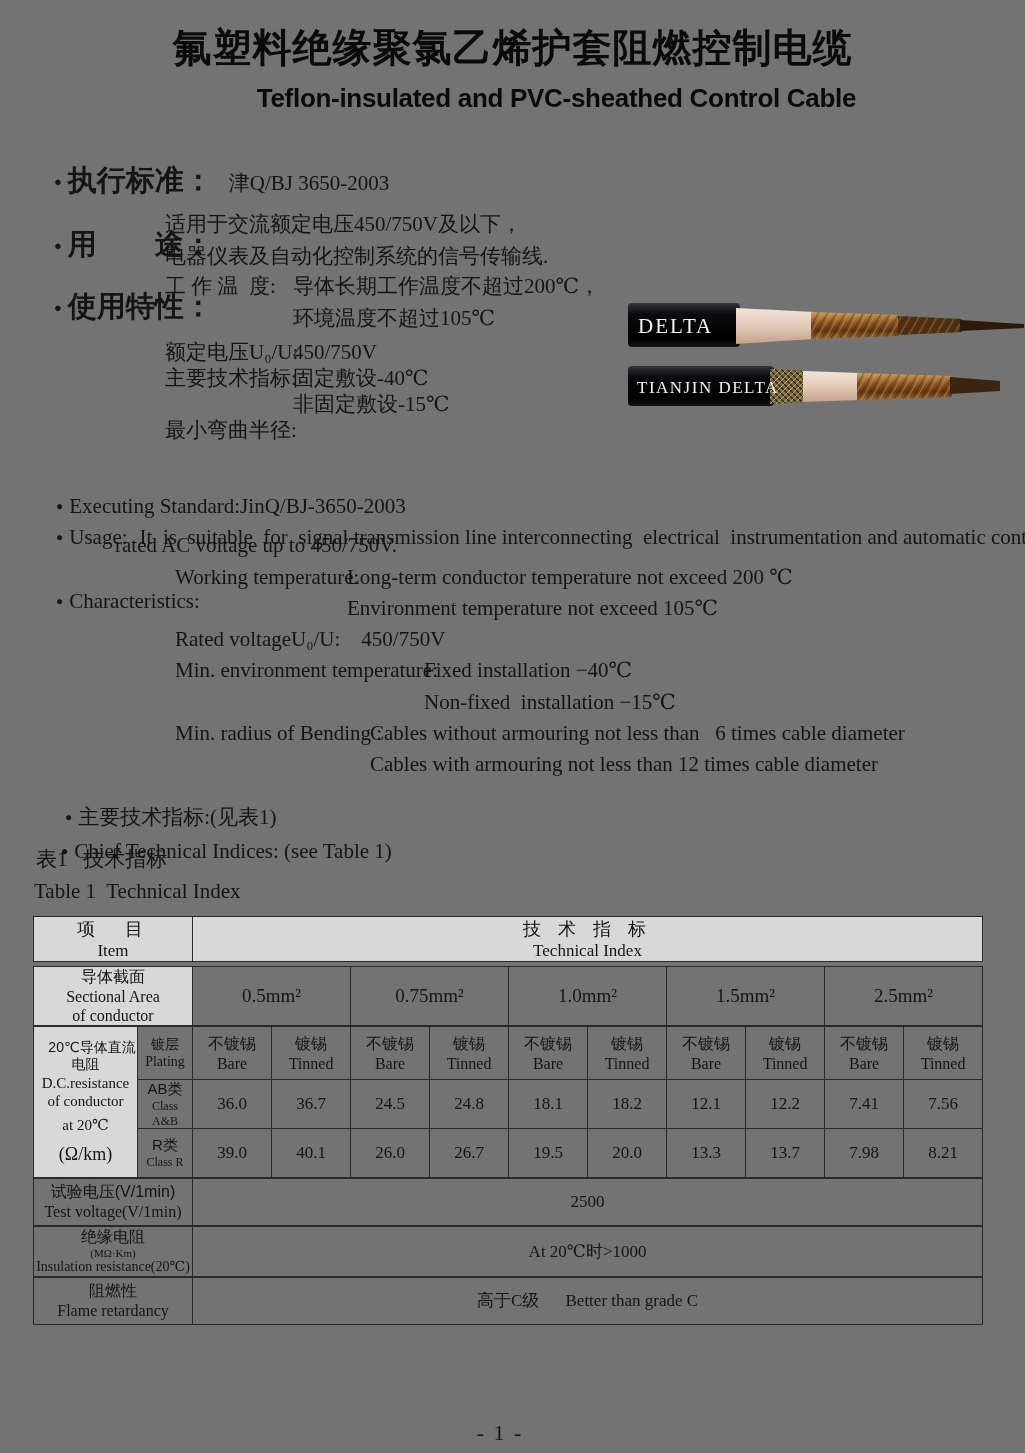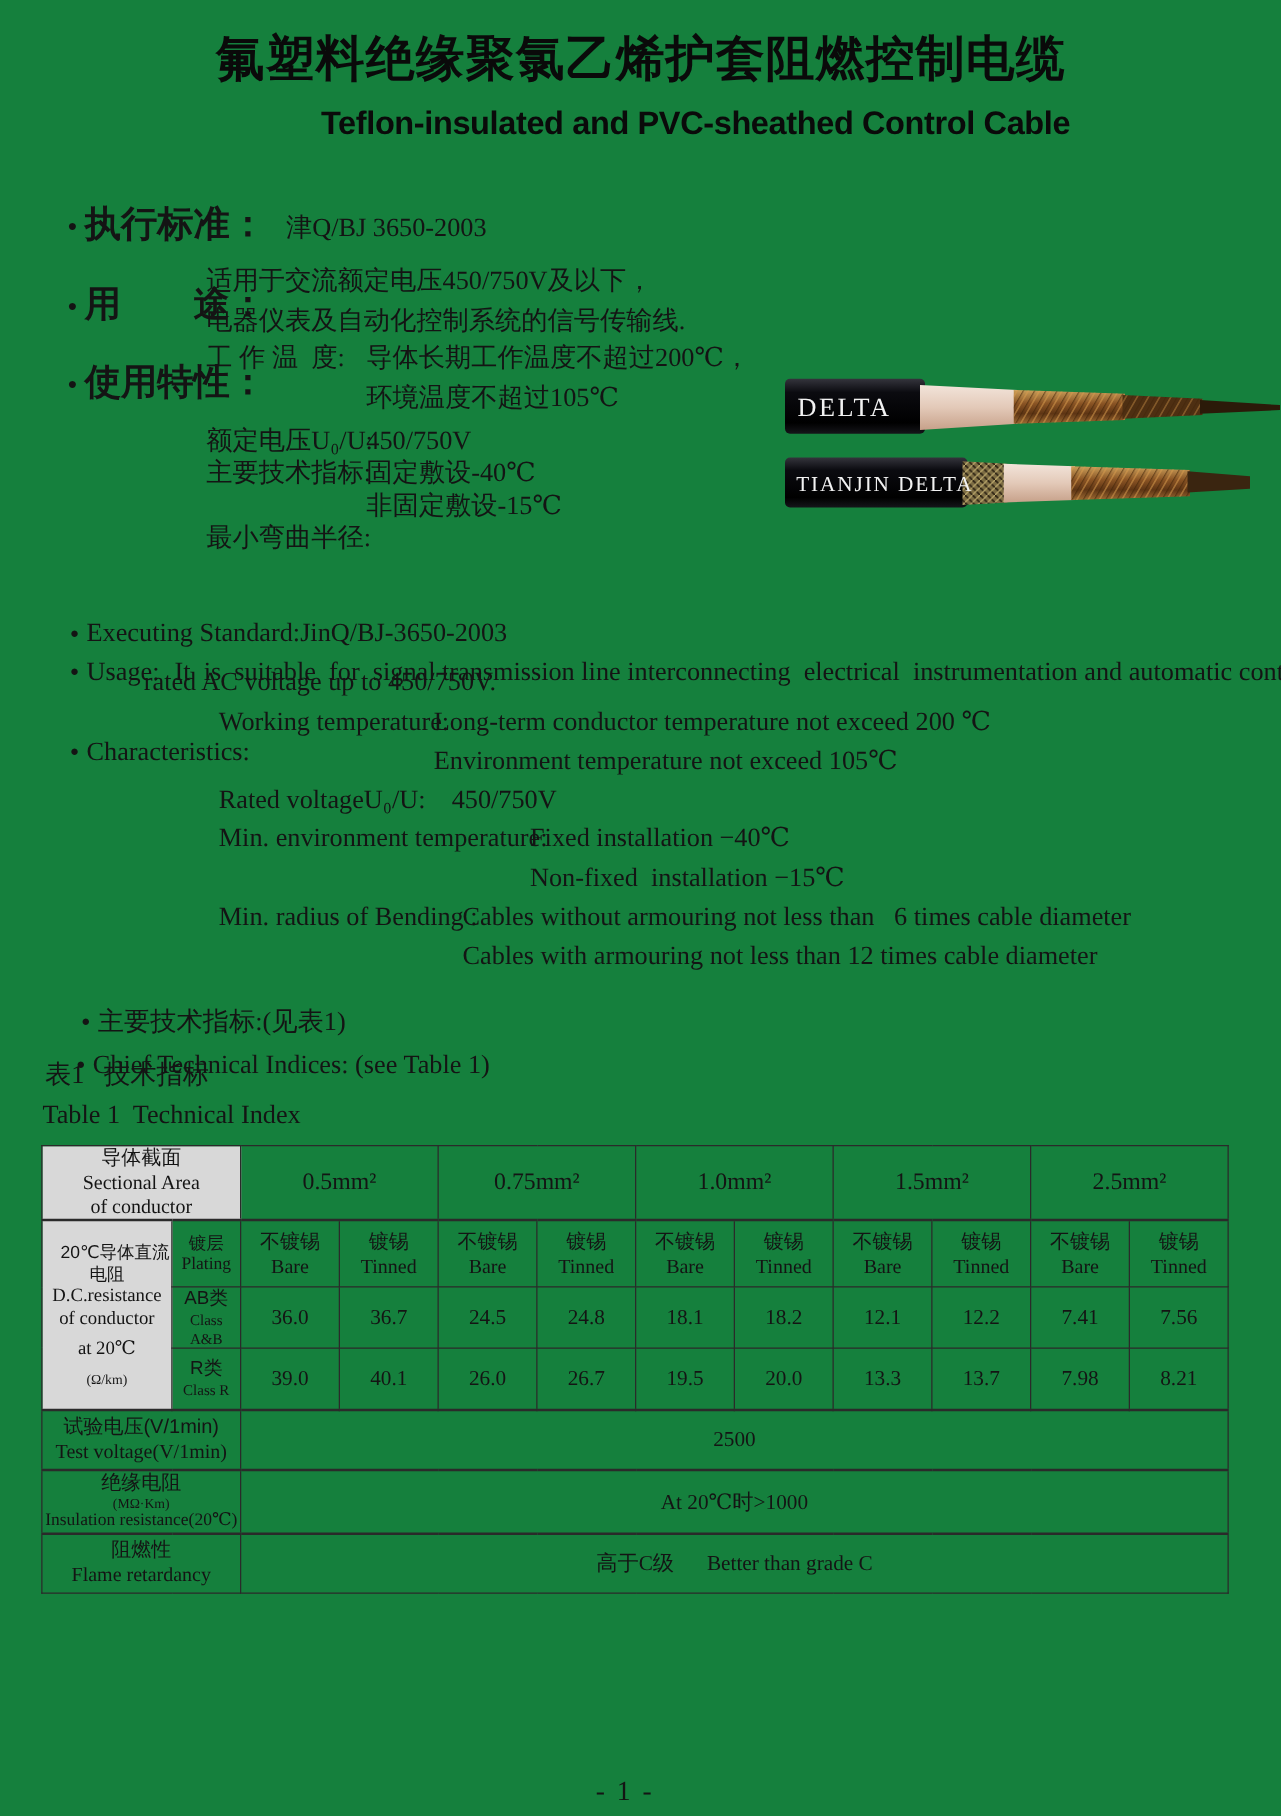--- a/index.html
+++ b/index.html
@@ -1,17 +1,17 @@
 <!DOCTYPE html>
 <html><head>
 <meta charset="utf-8">
 <style>
   html,body{margin:0;padding:0;background:#9a9a9a;}
   .page{
-    position:relative;width:1025px;height:1453px;background:#15803d;
+    position:relative;width:1025px;height:1453px;background:#737373;
     margin:0 auto;overflow:hidden;color:#141414;
     font-family:"Liberation Serif","DejaVu Serif",serif;
   }
   .abs{position:absolute;white-space:pre;line-height:1.15;}
   .title-zh{
     left:0;width:1025px;top:26px;text-align:center;
     font-family:"Liberation Sans","DejaVu Sans",sans-serif;
     font-weight:900;font-size:39px;letter-spacing:1px;color:#0a0a0a;
   }
   .title-en{
@@ -160,20 +160,38 @@
   <div class="abs zh-text" style="left:44px;top:781px;">
     <span class="bullet-sm">●</span><span>主要技术指标:(见表1)</span>
   </div>
   <div class="abs en-text" style="left:40px;top:815px;">
     <span class="bullet-sm">●</span><span>Chief Technical Indices: (see Table 1)</span>
   </div>
   <div class="abs zh-text" style="left:36px;top:847px;">表1   技术指标</div>
   <div class="abs en-text" style="left:34px;top:879px;">Table 1  Technical Index</div>
 
   <div class="tablewrap">
+    <table class="t-head">
+      <colgroup>
+          <col style="width:159px;">
+          <col style="width:790px;">
+        </colgroup>
+      <tbody>
+          <tr>
+        <td>
+          <span class="head-zh">项　目</span>
+          <span class="head-en">Item</span>
+        </td>
+        <td>
+          <span class="head-zh">技 术 指 标</span>
+          <span class="head-en">Technical Index</span>
+        </td>
+      </tr>
+    </tbody>
+      </table>
 
     <table class="t-body">
       <colgroup>
         <col style="width:104px;">
           <col style="width:55px;">
         <col style="width:79px;">
           <col style="width:79px;">
           <col style="width:79px;">
           <col style="width:79px;">
           <col style="width:79px;">
@@ -196,21 +214,21 @@
         <td colspan="2" class="area">1.5mm²</td>
         <td colspan="2" class="area">2.5mm²</td>
       </tr>
       <tr class="r-plating thick-top">
         <td rowspan="3" class="gray">
           <span class="zh-cell" style="font-size:14px;padding-left:13px;">20℃导体直流</span>
           <span class="zh-cell" style="font-size:14px;">电阻</span>
           <span class="en-cell" style="font-size:15px;">D.C.resistance</span>
           <span class="en-cell" style="font-size:15px;">of conductor</span>
           <span class="en-cell" style="font-size:15px;margin-top:6px;">at 20℃</span>
-          <span class="en-cell" style="font-size:11px;margin-top:10px;">(Ω/km)</span>
+          <span class="en-cell" style="font-size:18px;margin-top:10px;">(Ω/km)</span>
         </td>
         <td>
           <span class="zh-cell" style="font-size:14px;">镀层</span>
           <span class="en-cell" style="font-size:14px;">Plating</span>
         </td>
         <td>
               <span class="zh-cell">不镀锡</span>
               <span class="en-cell">Bare</span>
             </td>
         <td>

